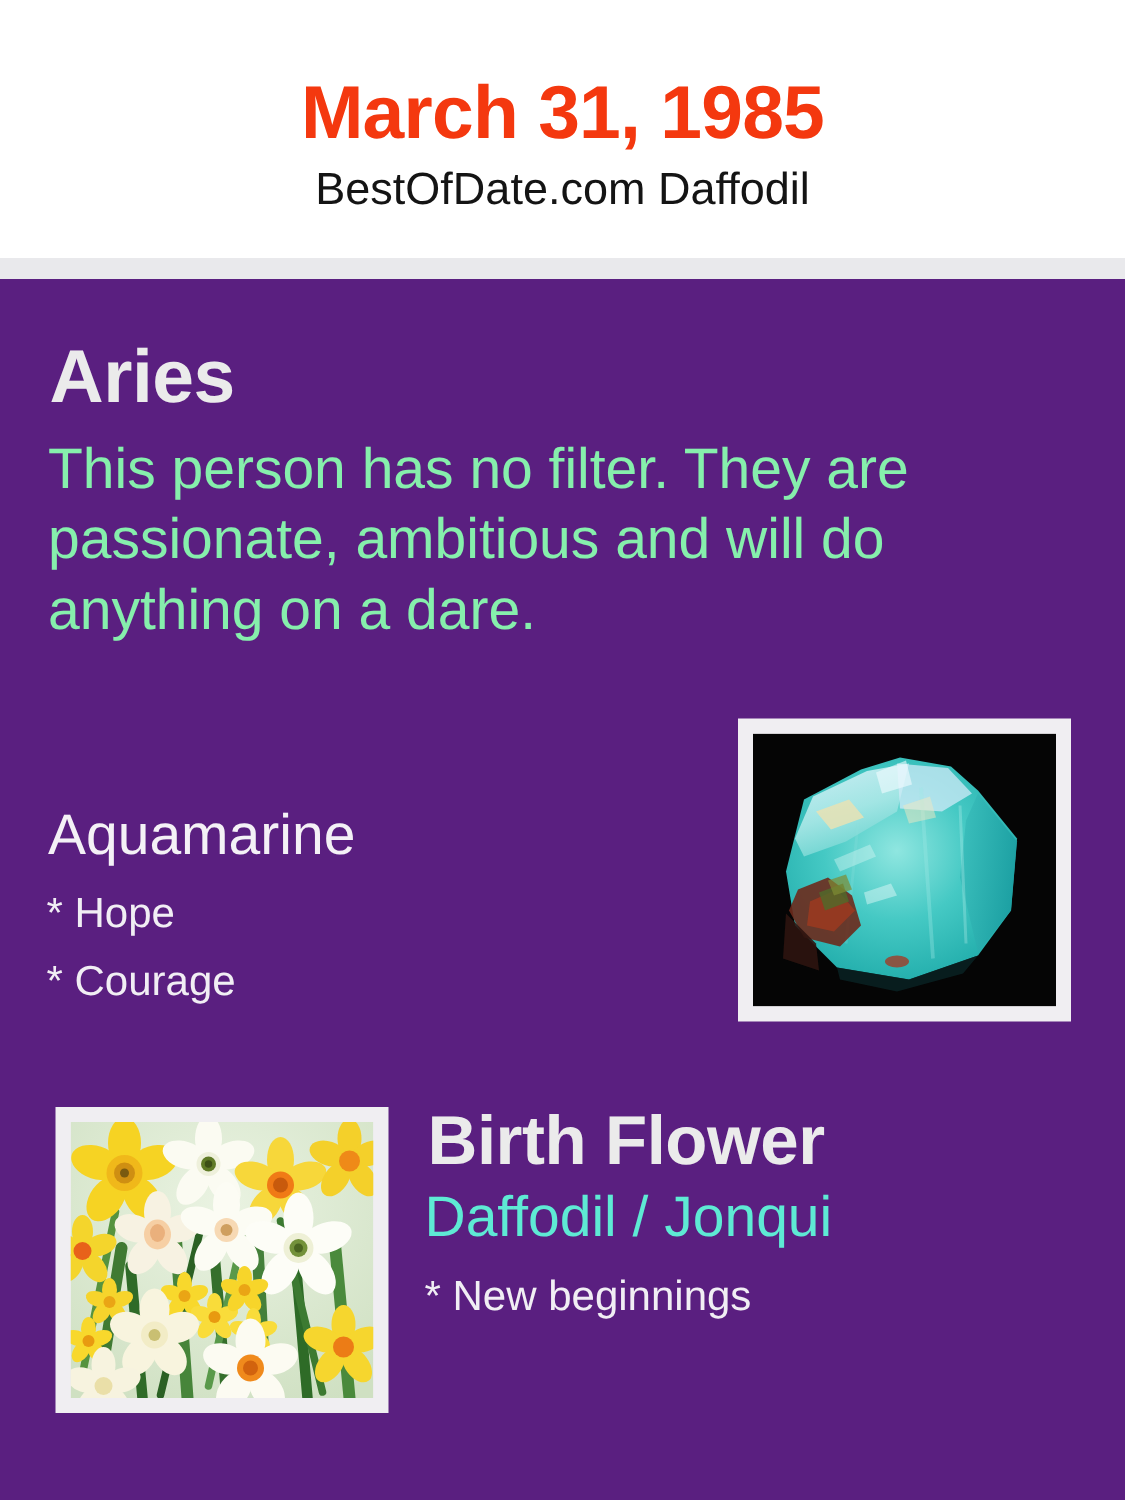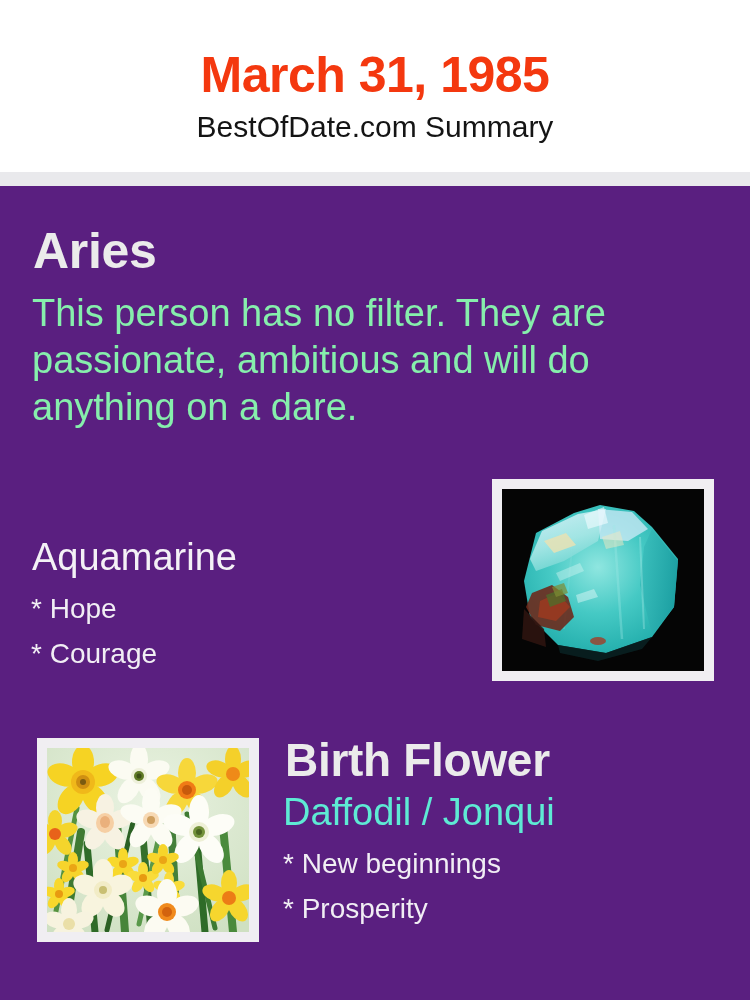--- a/index.html
+++ b/index.html
@@ -175,21 +175,21 @@
   }
   .frame svg { display: block; width: 100%; height: 100%; }
 </style>
 </head>
 <body>
 
 <div class="page">
 
   <div class="header">
     <div class="header-date" style="color: rgb(244, 56, 15);">March 31, 1985</div>
-    <div class="header-source">BestOfDate.com Summary</div>
+    <div class="header-source">BestOfDate.com Daffodil</div>
   </div>
 
   <div class="divider" style="background: rgb(233, 233, 236);"></div>
 
   <div class="panel" style="background: rgb(90, 31, 128);">
 
     <div class="sign-title">Aries</div>
     <div class="sign-desc">This person has no filter. They are passionate, ambitious and will do anything on a dare.</div>
 
     <div class="stone-name">Aquamarine</div>
@@ -249,21 +249,20 @@
 
           <path d="M56 156 L104 164 L150 148 L140 160 L96 172 L58 164 Z" fill="#0b2b2c" opacity="0.65"></path>
         </svg>
       </div>
     </div>
 
     <div class="flower-title">Birth Flower</div>
     <div class="flower-name">Daffodil / Jonqui</div>
     <div class="flower-traits">
       <div class="trait">* New beginnings</div>
-      <div class="trait">* Prosperity</div>
     </div>
 
     <div class="frame flower-frame" style="background: rgb(240, 238, 242);">
       <div class="frame-inner">
         <svg viewBox="0 0 202 184" preserveAspectRatio="none" aria-hidden="true">
           <defs>
             <radialGradient id="bgsky" cx="50%" cy="30%" r="80%">
               <stop offset="0%" stop-color="#eaf3e2"></stop>
               <stop offset="100%" stop-color="#cfe0c2"></stop>
             </radialGradient>

